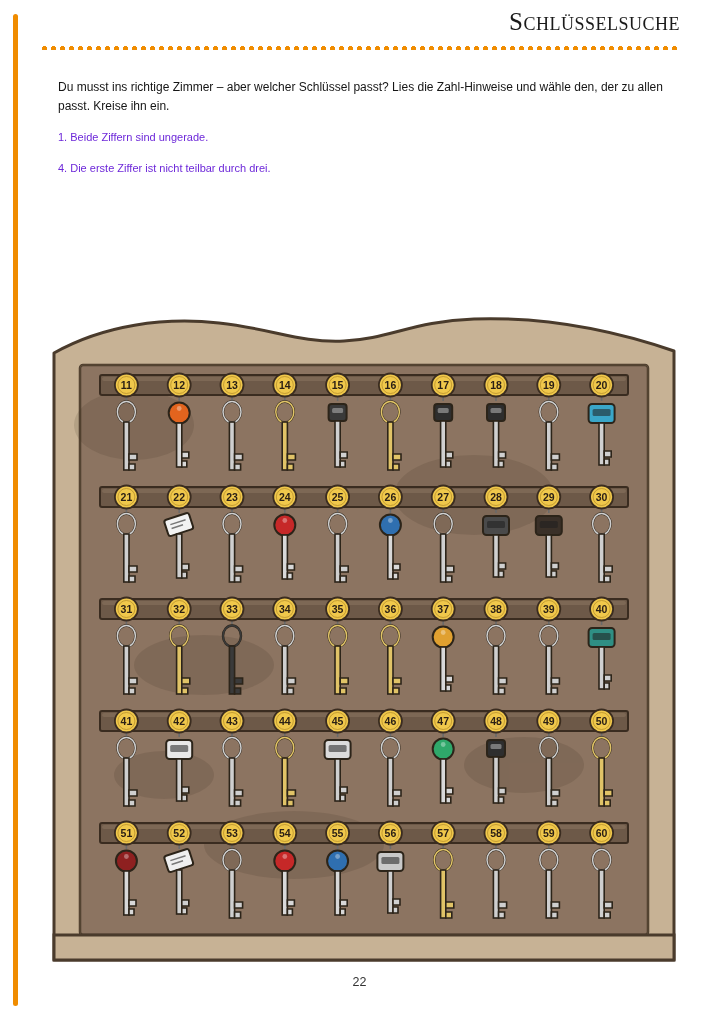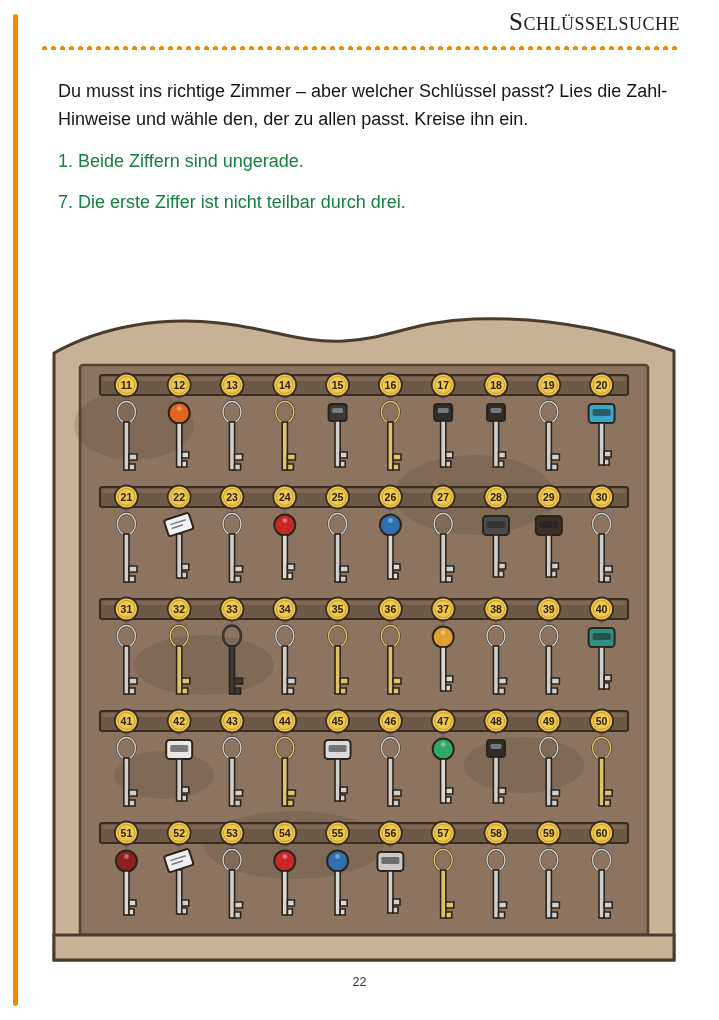--- a/index.html
+++ b/index.html
@@ -59,30 +59,30 @@
   }
 
   
   .content {
     position: absolute;
     left: 58px;
     top: 78px;
     width: 610px;
   }
   .intro {
-    font-size: 18px;
+    font-size: 12px;
     line-height: 1.55;
     margin: 0 0 14px 0;
     color: #151515;
   }
   .clue {
-    font-size: 18px;
+    font-size: 11px;
     line-height: 1.5;
     margin: 12px 0 14px 0;
-    color: #15803d;
+    color: #6d28d9;
   }
 
   
   .board-wrap {
     position: absolute;
     left: 44px;
     top: 305px;
     width: 640px;
     height: 670px;
   }
@@ -104,21 +104,21 @@
 <div class="left-bar"></div>
 
 <div class="header">
   <div class="header-title">Schlüsselsuche</div>
   <div class="dotted-rule"></div>
 </div>
 
 <div class="content">
   <p class="intro">Du musst ins richtige Zimmer – aber welcher Schlüssel passt? Lies die Zahl-Hinweise und wähle den, der zu allen passt. Kreise ihn ein.</p>
   <p class="clue">1. Beide Ziffern sind ungerade.</p>
-  <p class="clue">7. Die erste Ziffer ist nicht teilbar durch drei.</p>
+  <p class="clue">4. Die erste Ziffer ist nicht teilbar durch drei.</p>
 </div>
 
 <div class="board-wrap">
   <svg class="board-svg" id="board-svg" width="640" height="670" viewBox="0 0 640 670">
       <path d="M10,48 C60,20 120,12 175,18 C230,24 255,38 300,36 C345,34 370,16 430,14 C490,12 560,22 630,46 L630,655 L10,655 Z" fill="#c7b295" stroke="#4a3b2c" stroke-width="3" stroke-linejoin="round"></path>
       <rect x="36" y="60" width="568" height="570" rx="3" fill="#8c7461" stroke="#4a3b2c" stroke-width="2.5"></rect>
       <g opacity="0.12">
         <ellipse cx="90" cy="120" rx="60" ry="35" fill="#2b1d12"></ellipse>
         <ellipse cx="430" cy="190" rx="80" ry="40" fill="#2b1d12"></ellipse>
         <ellipse cx="160" cy="360" rx="70" ry="30" fill="#2b1d12"></ellipse>

